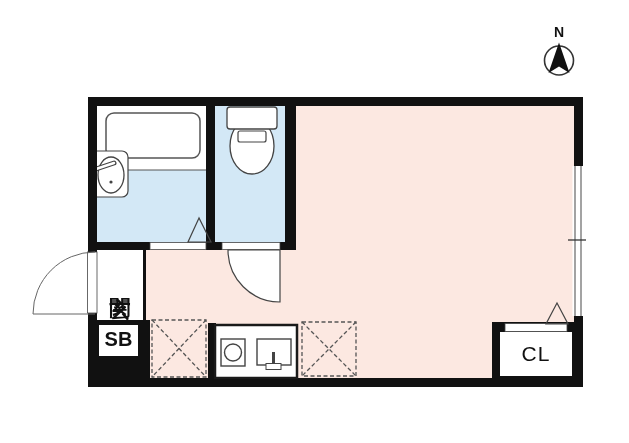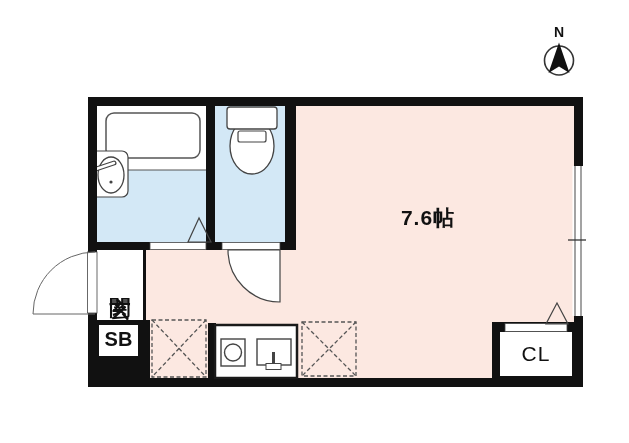--- a/index.html
+++ b/index.html
@@ -131,21 +131,20 @@
 
     <g>
       <circle cx="559" cy="60.5" r="14.5" fill="#ffffff" stroke="#333" stroke-width="1.6"></circle>
       <path d="M 559 42.5 L 569.5 73 L 559 66.5 L 548.5 73 Z" fill="#111"></path>
     </g>
   </svg>
 
   <div class="label label-north">N</div>
 
   <div class="label label-room">
-    <div>7.6帖</div>
   </div>
 
   <div class="label label-genkan">玄関</div>
 
   <div class="label label-sb">SB</div>
 
   <div class="label label-cl">CL</div>
 
 </div>
 

